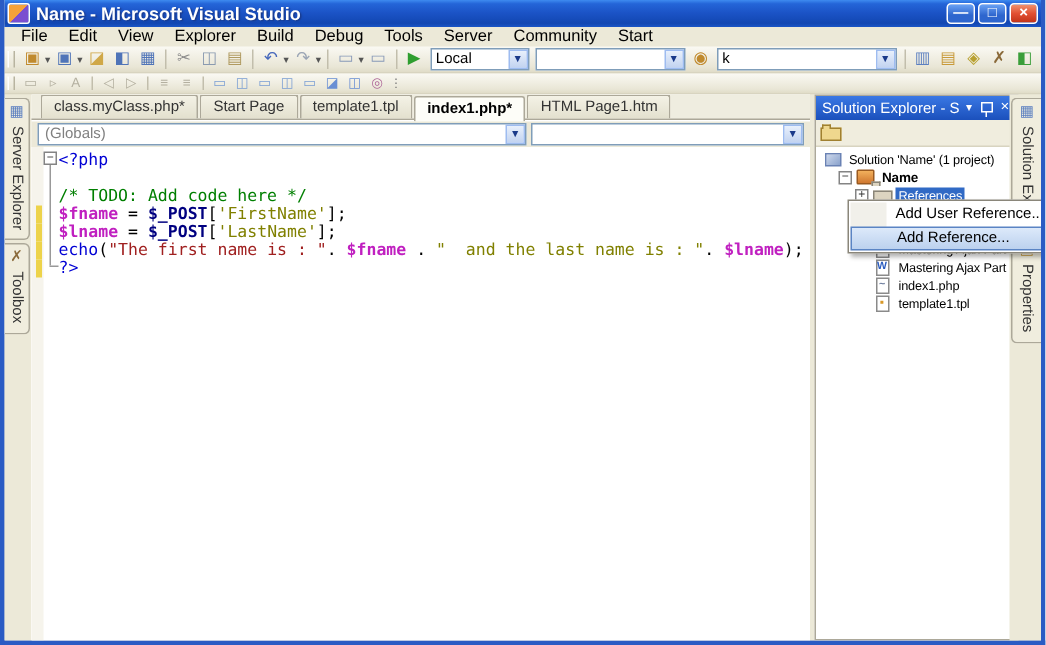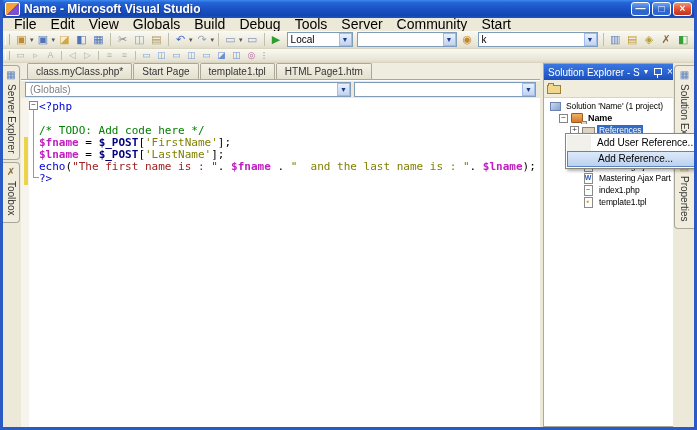--- a/index.html
+++ b/index.html
@@ -15,21 +15,21 @@
   .title-text{color:#fff;font-weight:bold;font-size:12px;text-shadow:1px 1px 1px #1a3a8a;flex:1;
     white-space:nowrap;overflow:hidden;}
   .winbtns{display:flex;gap:2px;margin-right:2px;}
   .wbtn{width:19px;height:14px;border-radius:3px;border:1px solid #fff;box-sizing:border-box;
     color:#fff;font-size:10px;line-height:11px;text-align:center;font-weight:bold;
     background:linear-gradient(180deg,#6AA2F4,#2E66CE 60%,#2E66CE);}
   .wbtn.close{background:linear-gradient(180deg,#F0926E,#E25032 50%,#C13318);}
   
   .menubar{position:absolute;left:0;top:18px;width:691px;height:13px;background:#ECE9D8;
     display:flex;align-items:center;padding-left:4px;}
-  .menu-item{padding:0 7px;font-size:14px;color:#000;line-height:13px;}
+  .menu-item{padding:0 7px;font-size:11px;color:#000;line-height:13px;}
   
   .toolbar{position:absolute;left:0;width:691px;display:flex;align-items:center;
     background:linear-gradient(180deg,#FAF9F3,#E9E6D6 80%,#E0DCC8);border-bottom:1px solid #D8D4C0;box-sizing:border-box;}
   .tb1{top:31px;height:18px;}
   .tb2{top:49px;height:14px;}
   .grip{width:3px;height:70%;margin:0 3px 0 2px;border-left:1px solid #fff;border-right:1px solid #b8b4a0;flex:none;}
   .tsep{width:1px;height:75%;background:#c2beac;margin:0 3px;flex:none;}
   .tbtn{display:flex;align-items:center;height:16px;padding:0 1px;border-radius:2px;flex:none;}
   .tb2 .tbtn{height:12px;}
   .tglyph{font-size:11px;line-height:15px;width:15px;text-align:center;}
@@ -128,21 +128,21 @@
         <span class="wbtn">—</span>
         <span class="wbtn">□</span>
         <span class="wbtn close">×</span>
       </span>
   </div>
 
   <div class="menubar" id="menubar">
       <span class="menu-item">File</span>
       <span class="menu-item">Edit</span>
       <span class="menu-item">View</span>
-      <span class="menu-item">Globals</span>
+      <span class="menu-item">Explorer</span>
       <span class="menu-item">Build</span>
       <span class="menu-item">Debug</span>
       <span class="menu-item">Tools</span>
       <span class="menu-item">Server</span>
       <span class="menu-item">Community</span>
       <span class="menu-item">Start</span>
     </div>
 
   <div class="toolbar tb1" id="toolbar1">
       <span class="grip"></span>
@@ -291,20 +291,21 @@
         <span class="dock-ico" style="color: rgb(138, 106, 58);">✗</span>
         <span class="dock-label">Toolbox</span>
       </div>
     </div>
 
   <div class="editor-col">
     <div class="tabrow" id="tabrow">
         <span class="dtab">class.myClass.php*</span>
         <span class="dtab">Start Page</span>
         <span class="dtab">template1.tpl</span>
+        <span class="dtab active">index1.php*</span>
         <span class="dtab">HTML Page1.htm</span>
       </div>
     <div class="combo-row">
       <span class="ecombo" style="left:4px;width:326px;">
         <span class="txt">(Globals)</span>
         <span class="arr">▼</span>
       </span>
       <span class="ecombo" style="left:333px;width:182px;">
         <span class="txt"></span>
         <span class="arr">▼</span>

